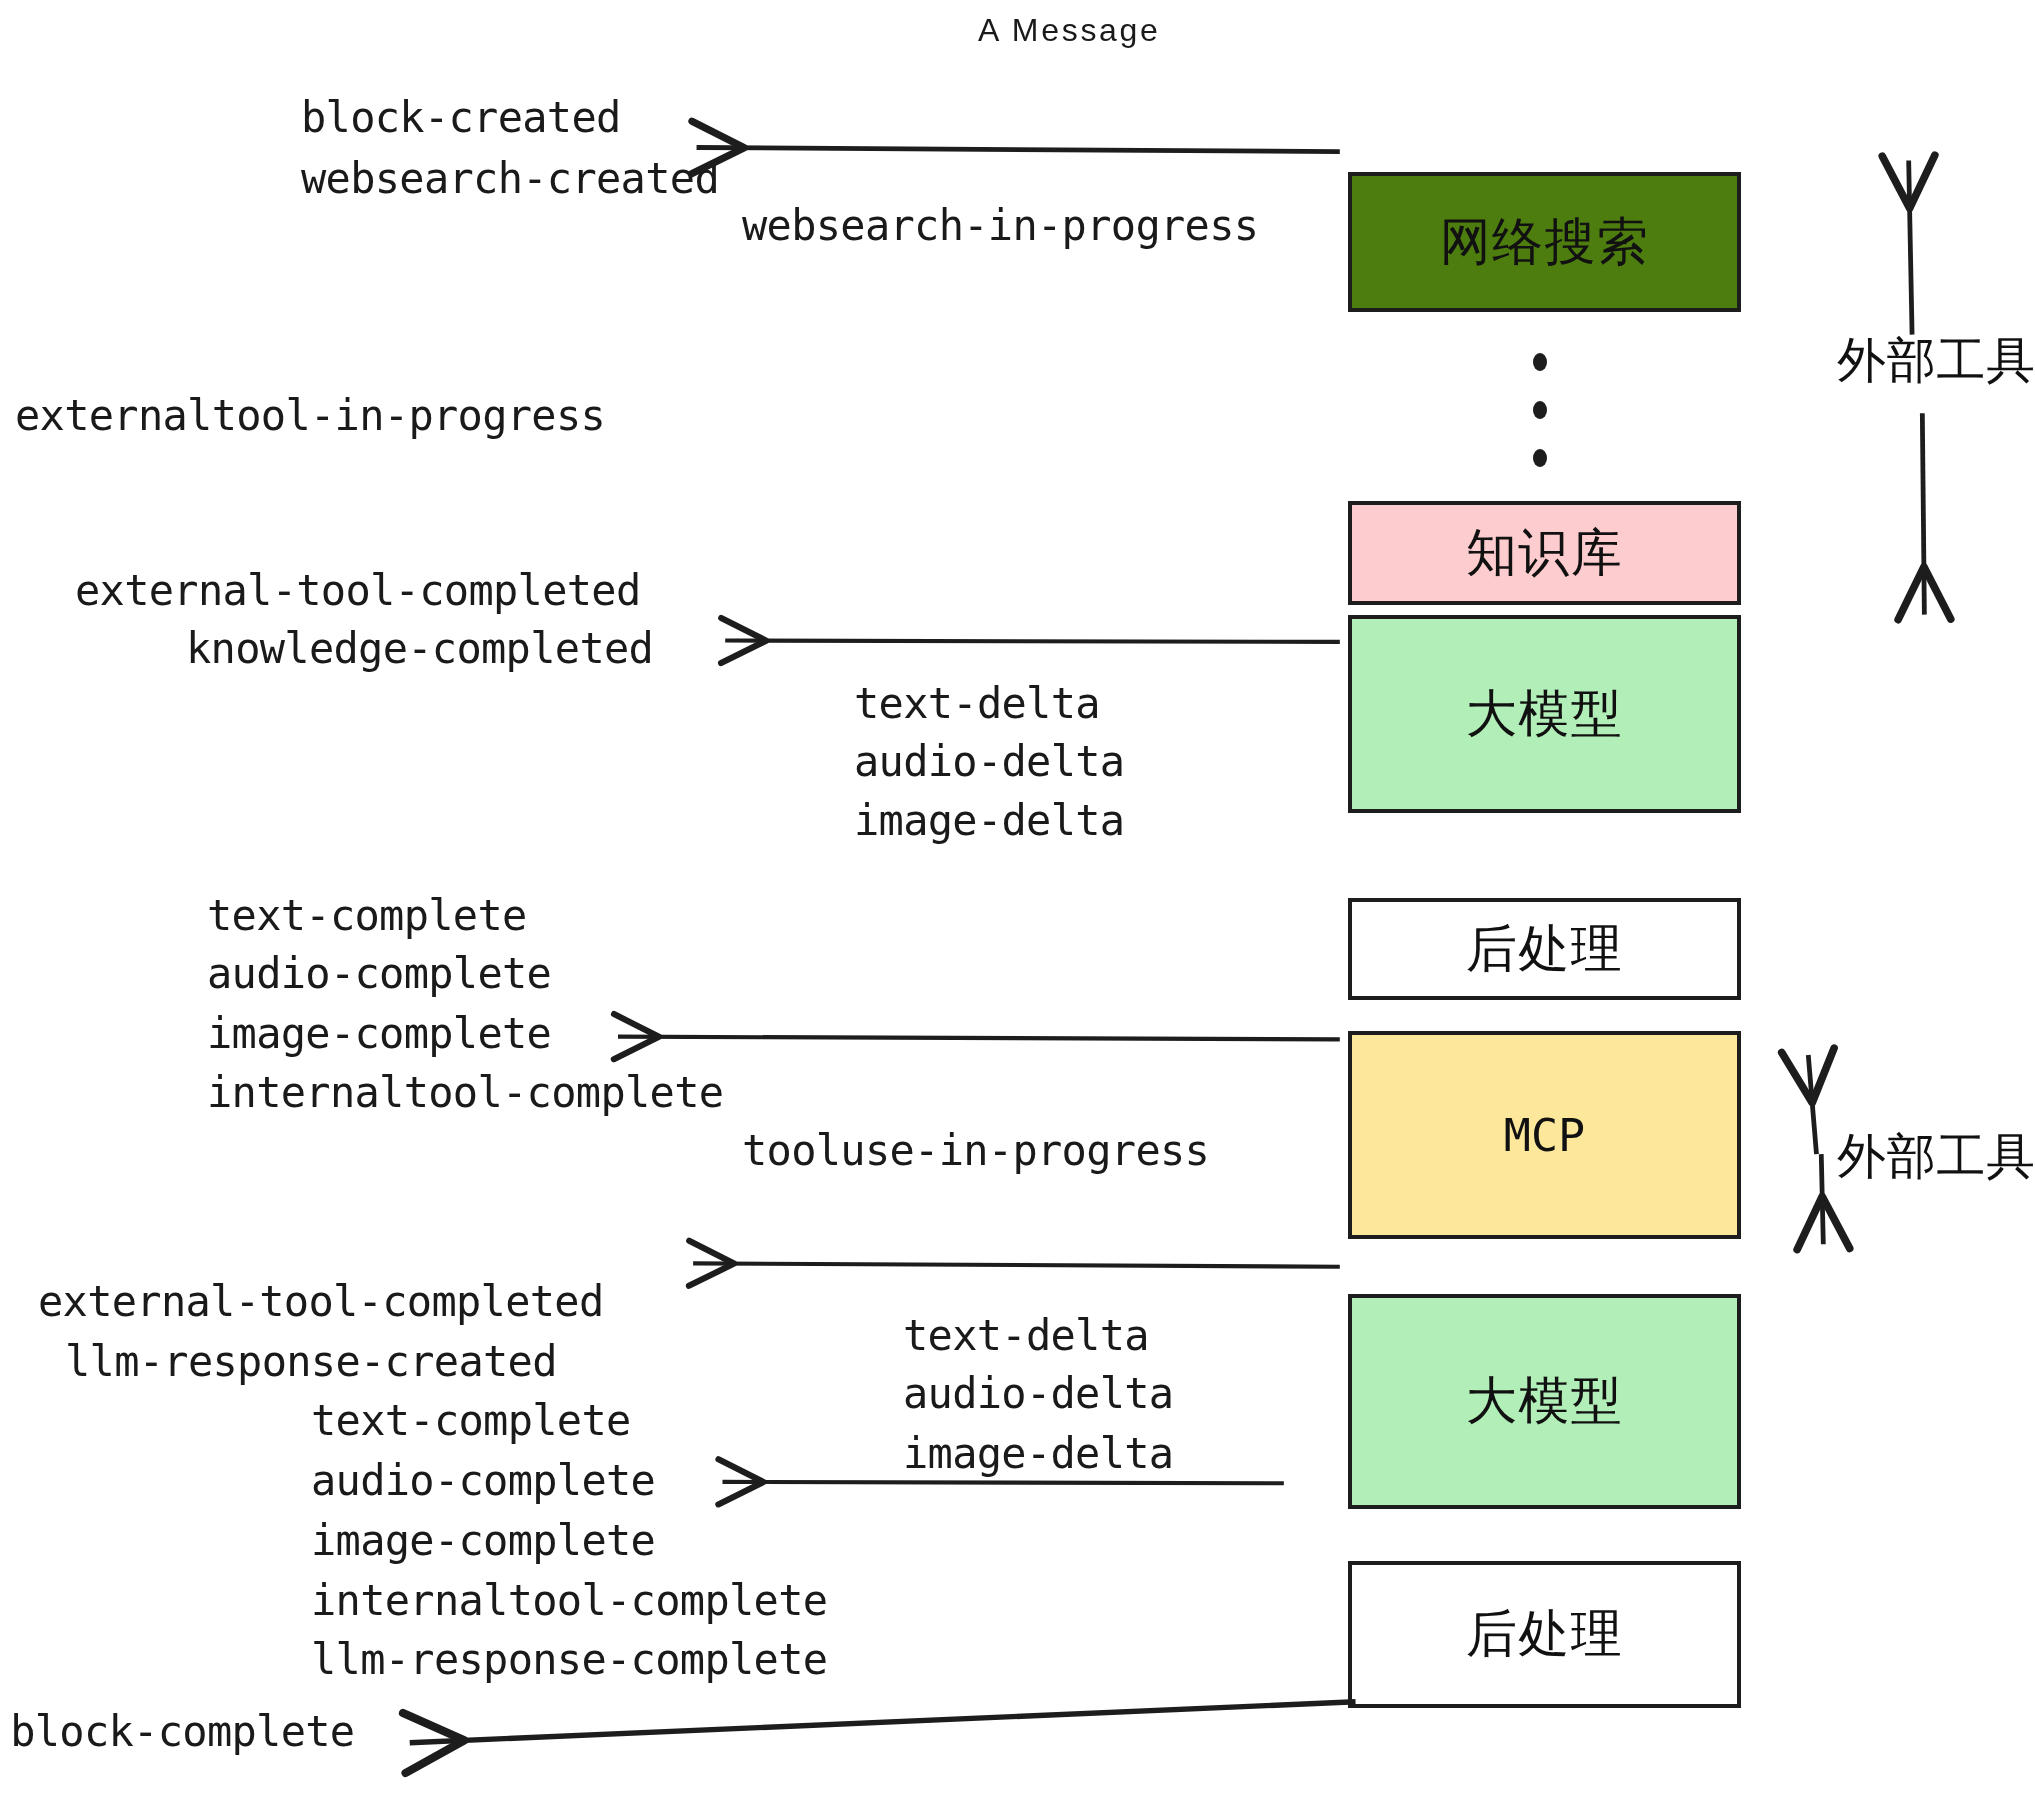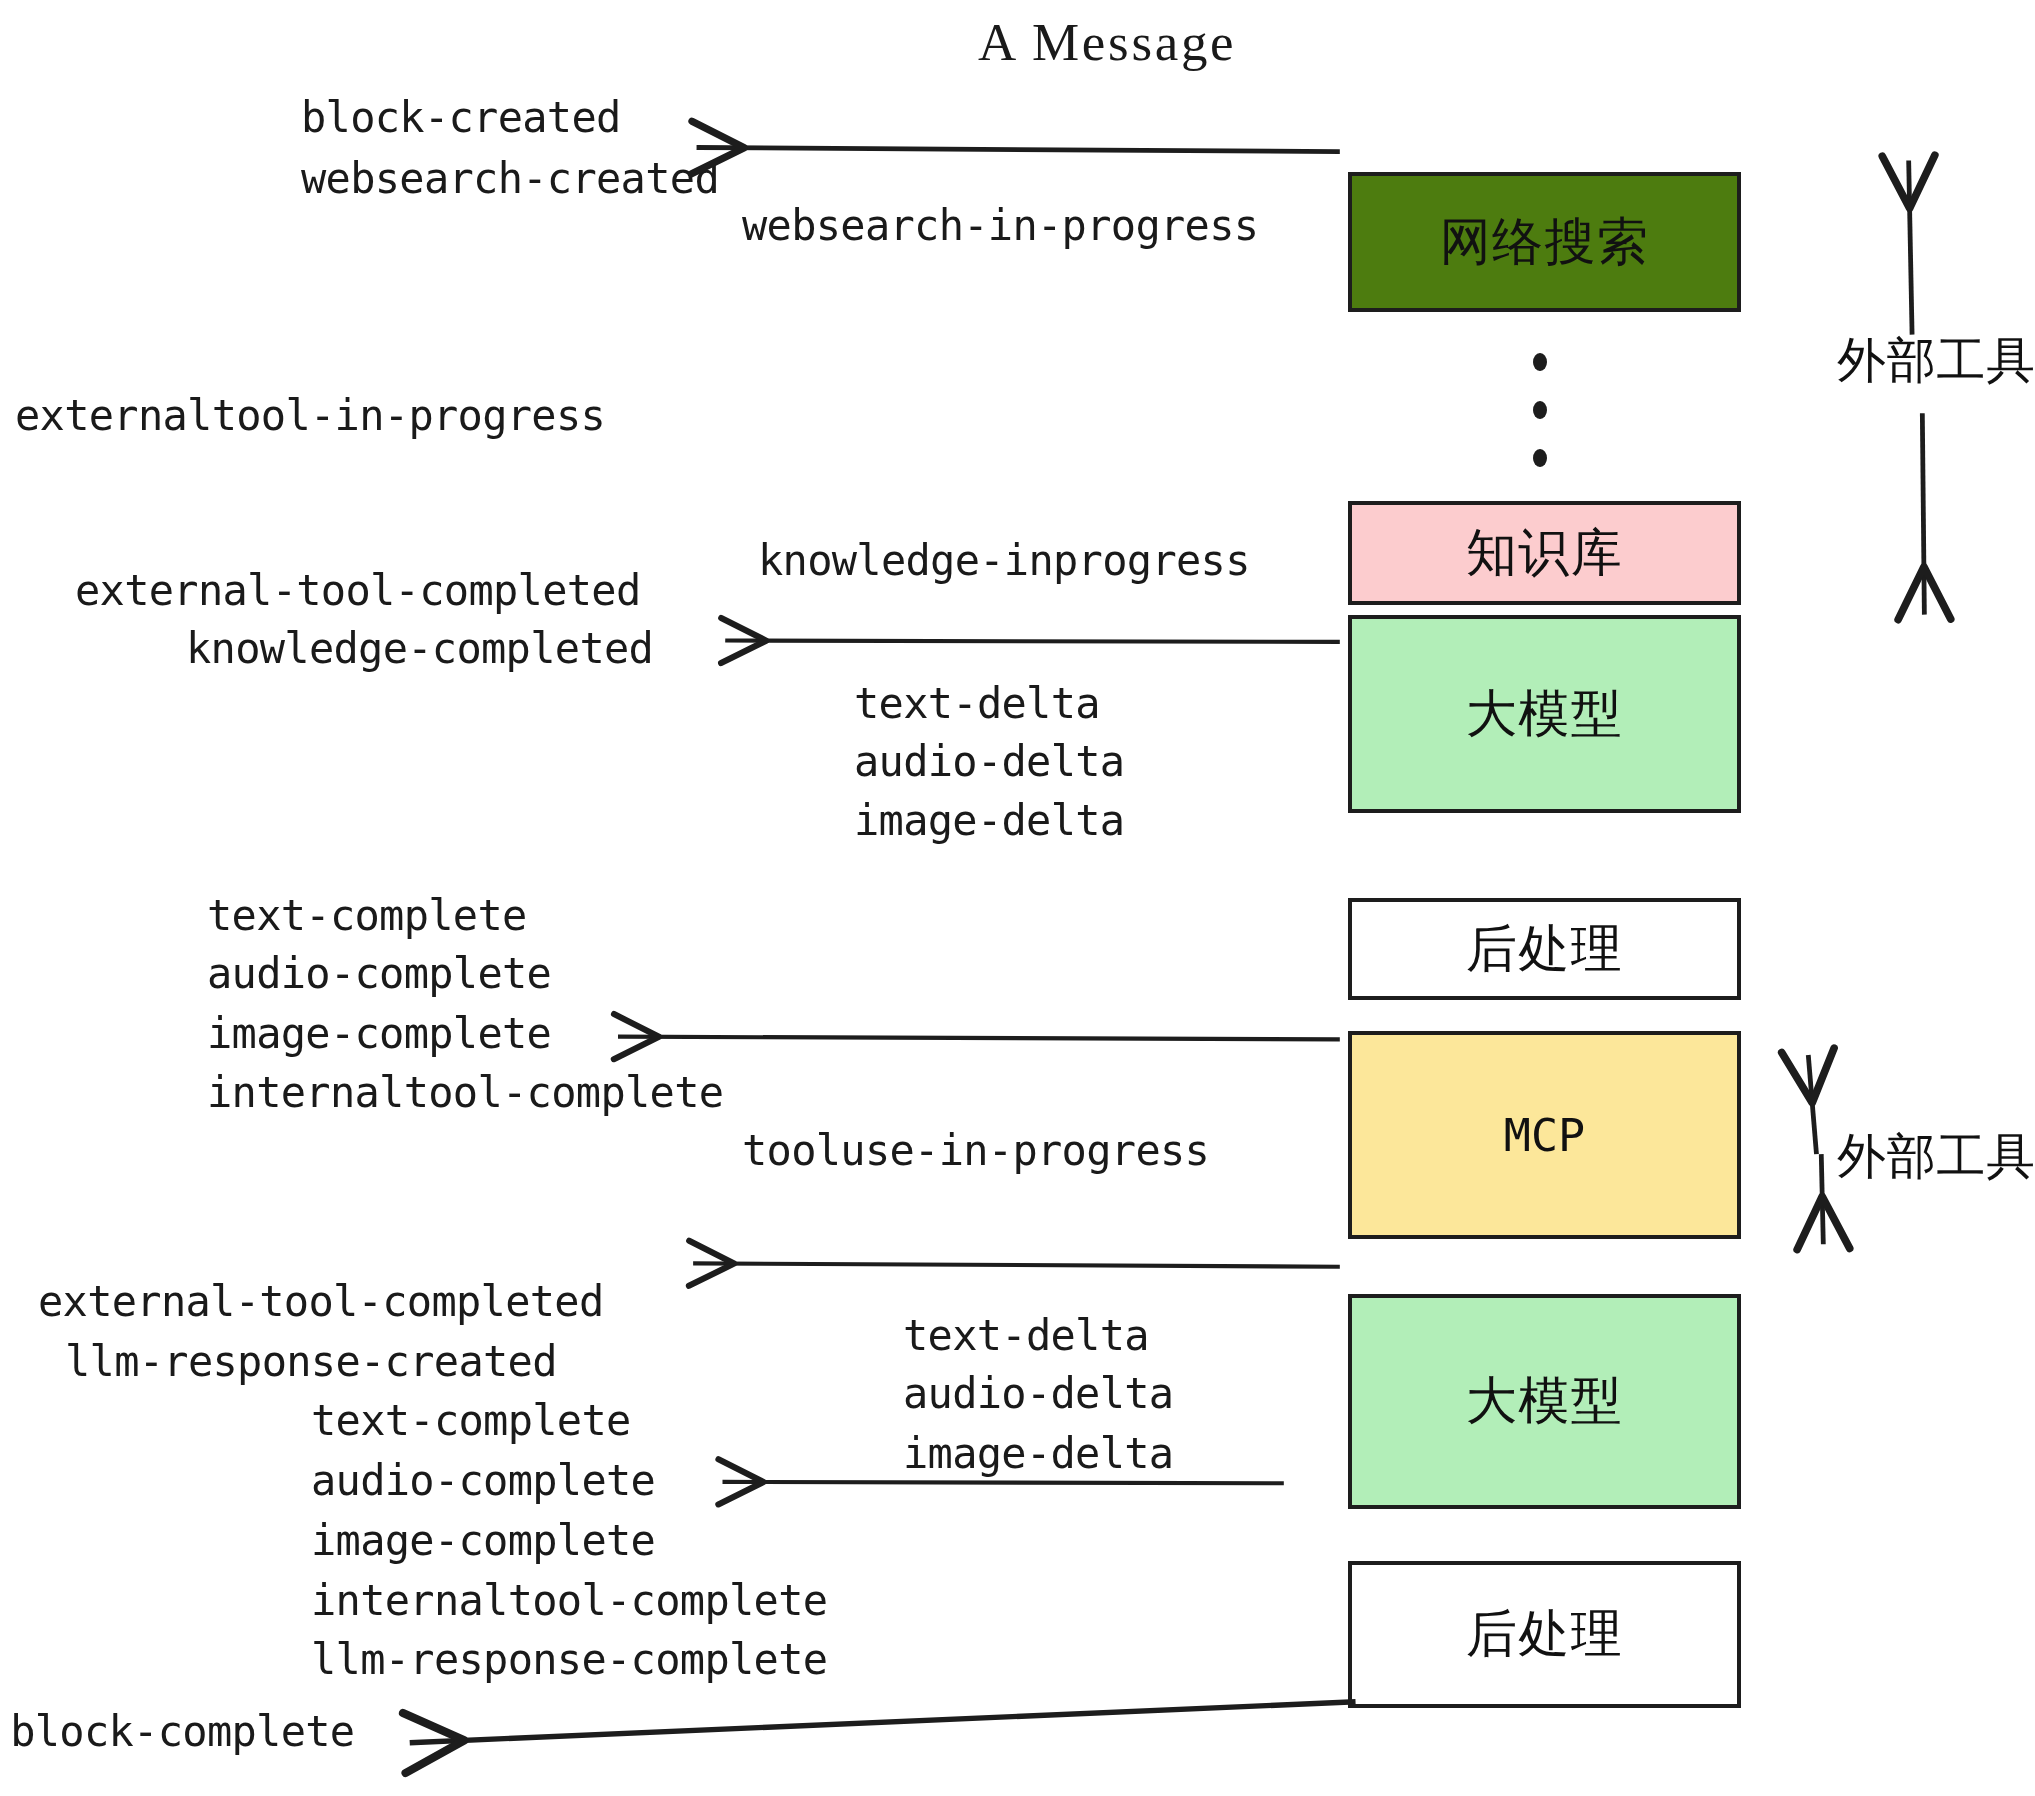--- a/index.html
+++ b/index.html
@@ -16,22 +16,22 @@
     color:#1a1a1a;
     font-family:"DejaVu Sans Mono","Liberation Mono",monospace;
     font-size:42px;
     letter-spacing:-0.7px;
     line-height:1;
   }
   .title{
     position:absolute;
     white-space:nowrap;
     color:#1a1a1a;
-    font-family:Liberation Serif, serif;
-    font-size:53px;
+    font-family:Liberation Sans, sans-serif;
+    font-size:32px;
     letter-spacing:2.7px;
   }
   .box{
     position:absolute;
     border:4.8px solid #1d1d1d;
     box-sizing:border-box;
     display:flex;
     align-items:center;
     justify-content:center;
     font-family:"DejaVu Sans","Liberation Sans",sans-serif;
@@ -86,21 +86,20 @@
       <i></i>
   </div>
 
   <div class="side-lbl" style="left:1837px;top:328px;">外部工具</div>
   <div class="side-lbl" style="left:1837px;top:1124px;">外部工具</div>
 
   <div class="lbl" style="left:301px;top:97px;">block-created</div>
   <div class="lbl" style="left:301px;top:158px;">websearch-created</div>
   <div class="lbl" style="left:742px;top:205px;">websearch-in-progress</div>
   <div class="lbl" style="left:15px;top:395px;">externaltool-in-progress</div>
-  <div class="lbl" style="left:758px;top:540px;">knowledge-inprogress</div>
   <div class="lbl" style="left:75px;top:570px;">external-tool-completed</div>
   <div class="lbl" style="left:186px;top:628px;">knowledge-completed</div>
 
   <div class="lbl" style="left:854px;top:683px;">text-delta</div>
   <div class="lbl" style="left:854px;top:741px;">audio-delta</div>
   <div class="lbl" style="left:854px;top:800px;">image-delta</div>
 
   <div class="lbl" style="left:207px;top:895px;">text-complete</div>
   <div class="lbl" style="left:207px;top:953px;">audio-complete</div>
   <div class="lbl" style="left:207px;top:1013px;">image-complete</div>

